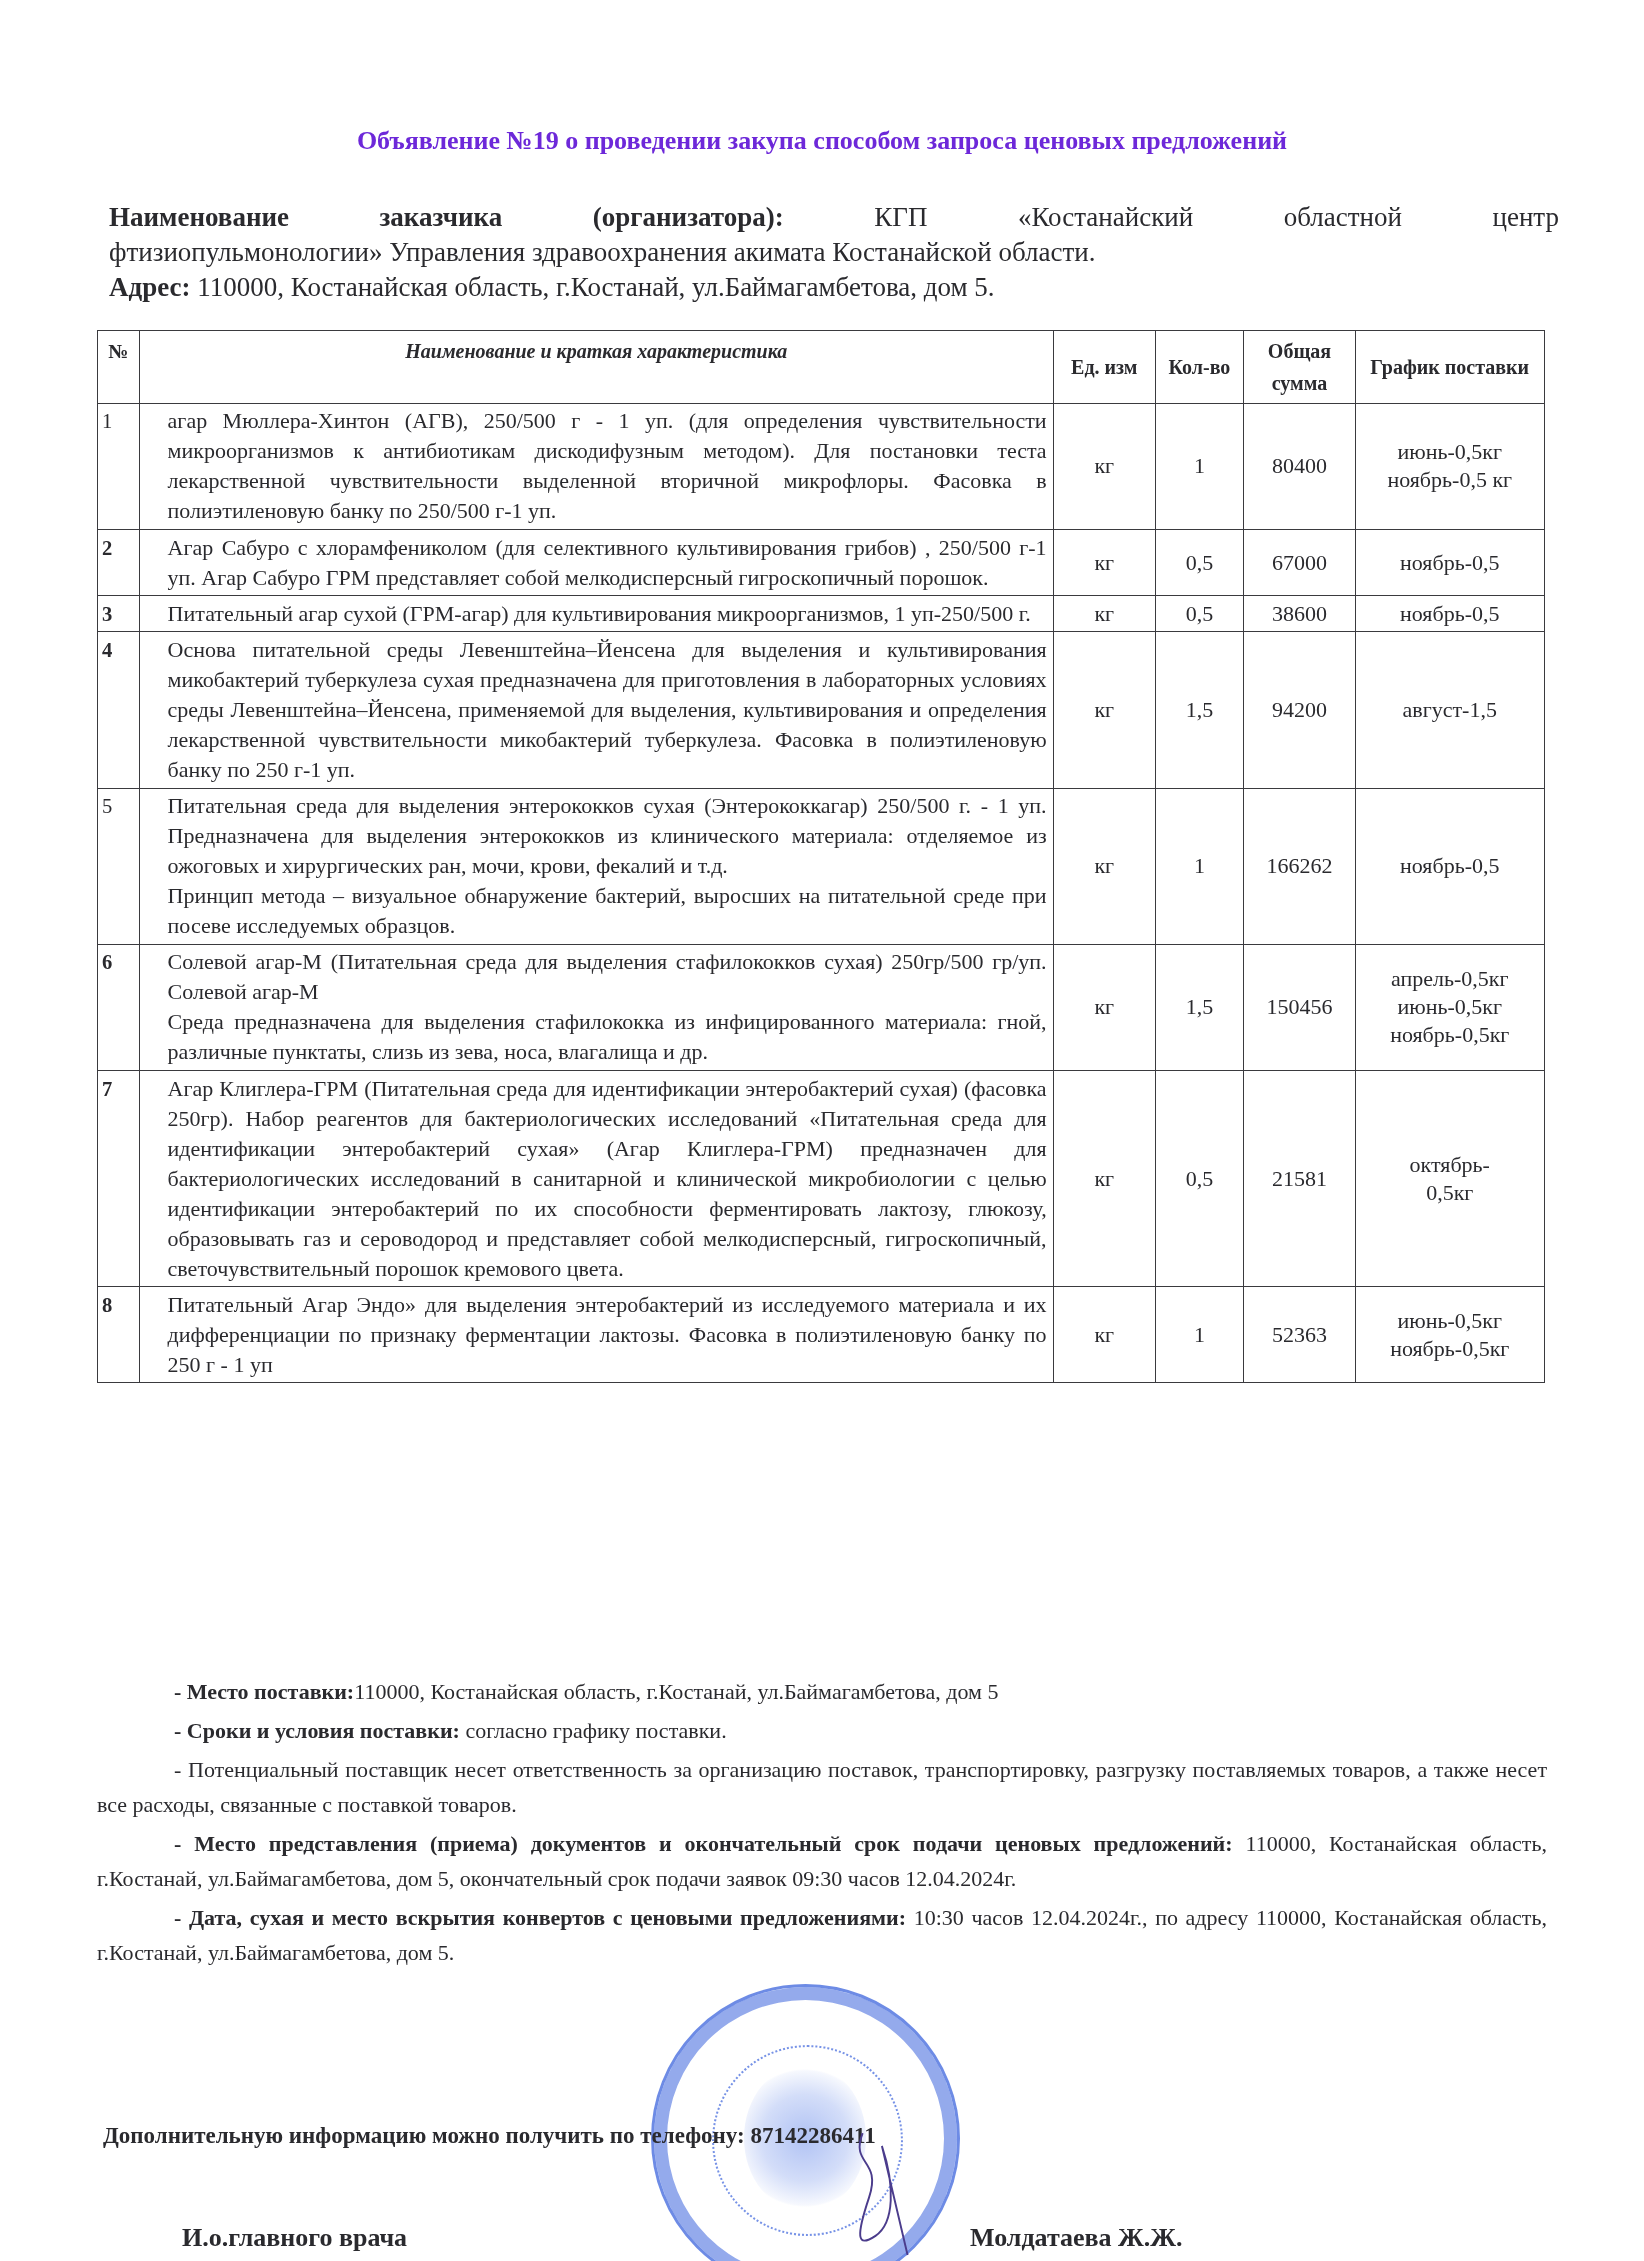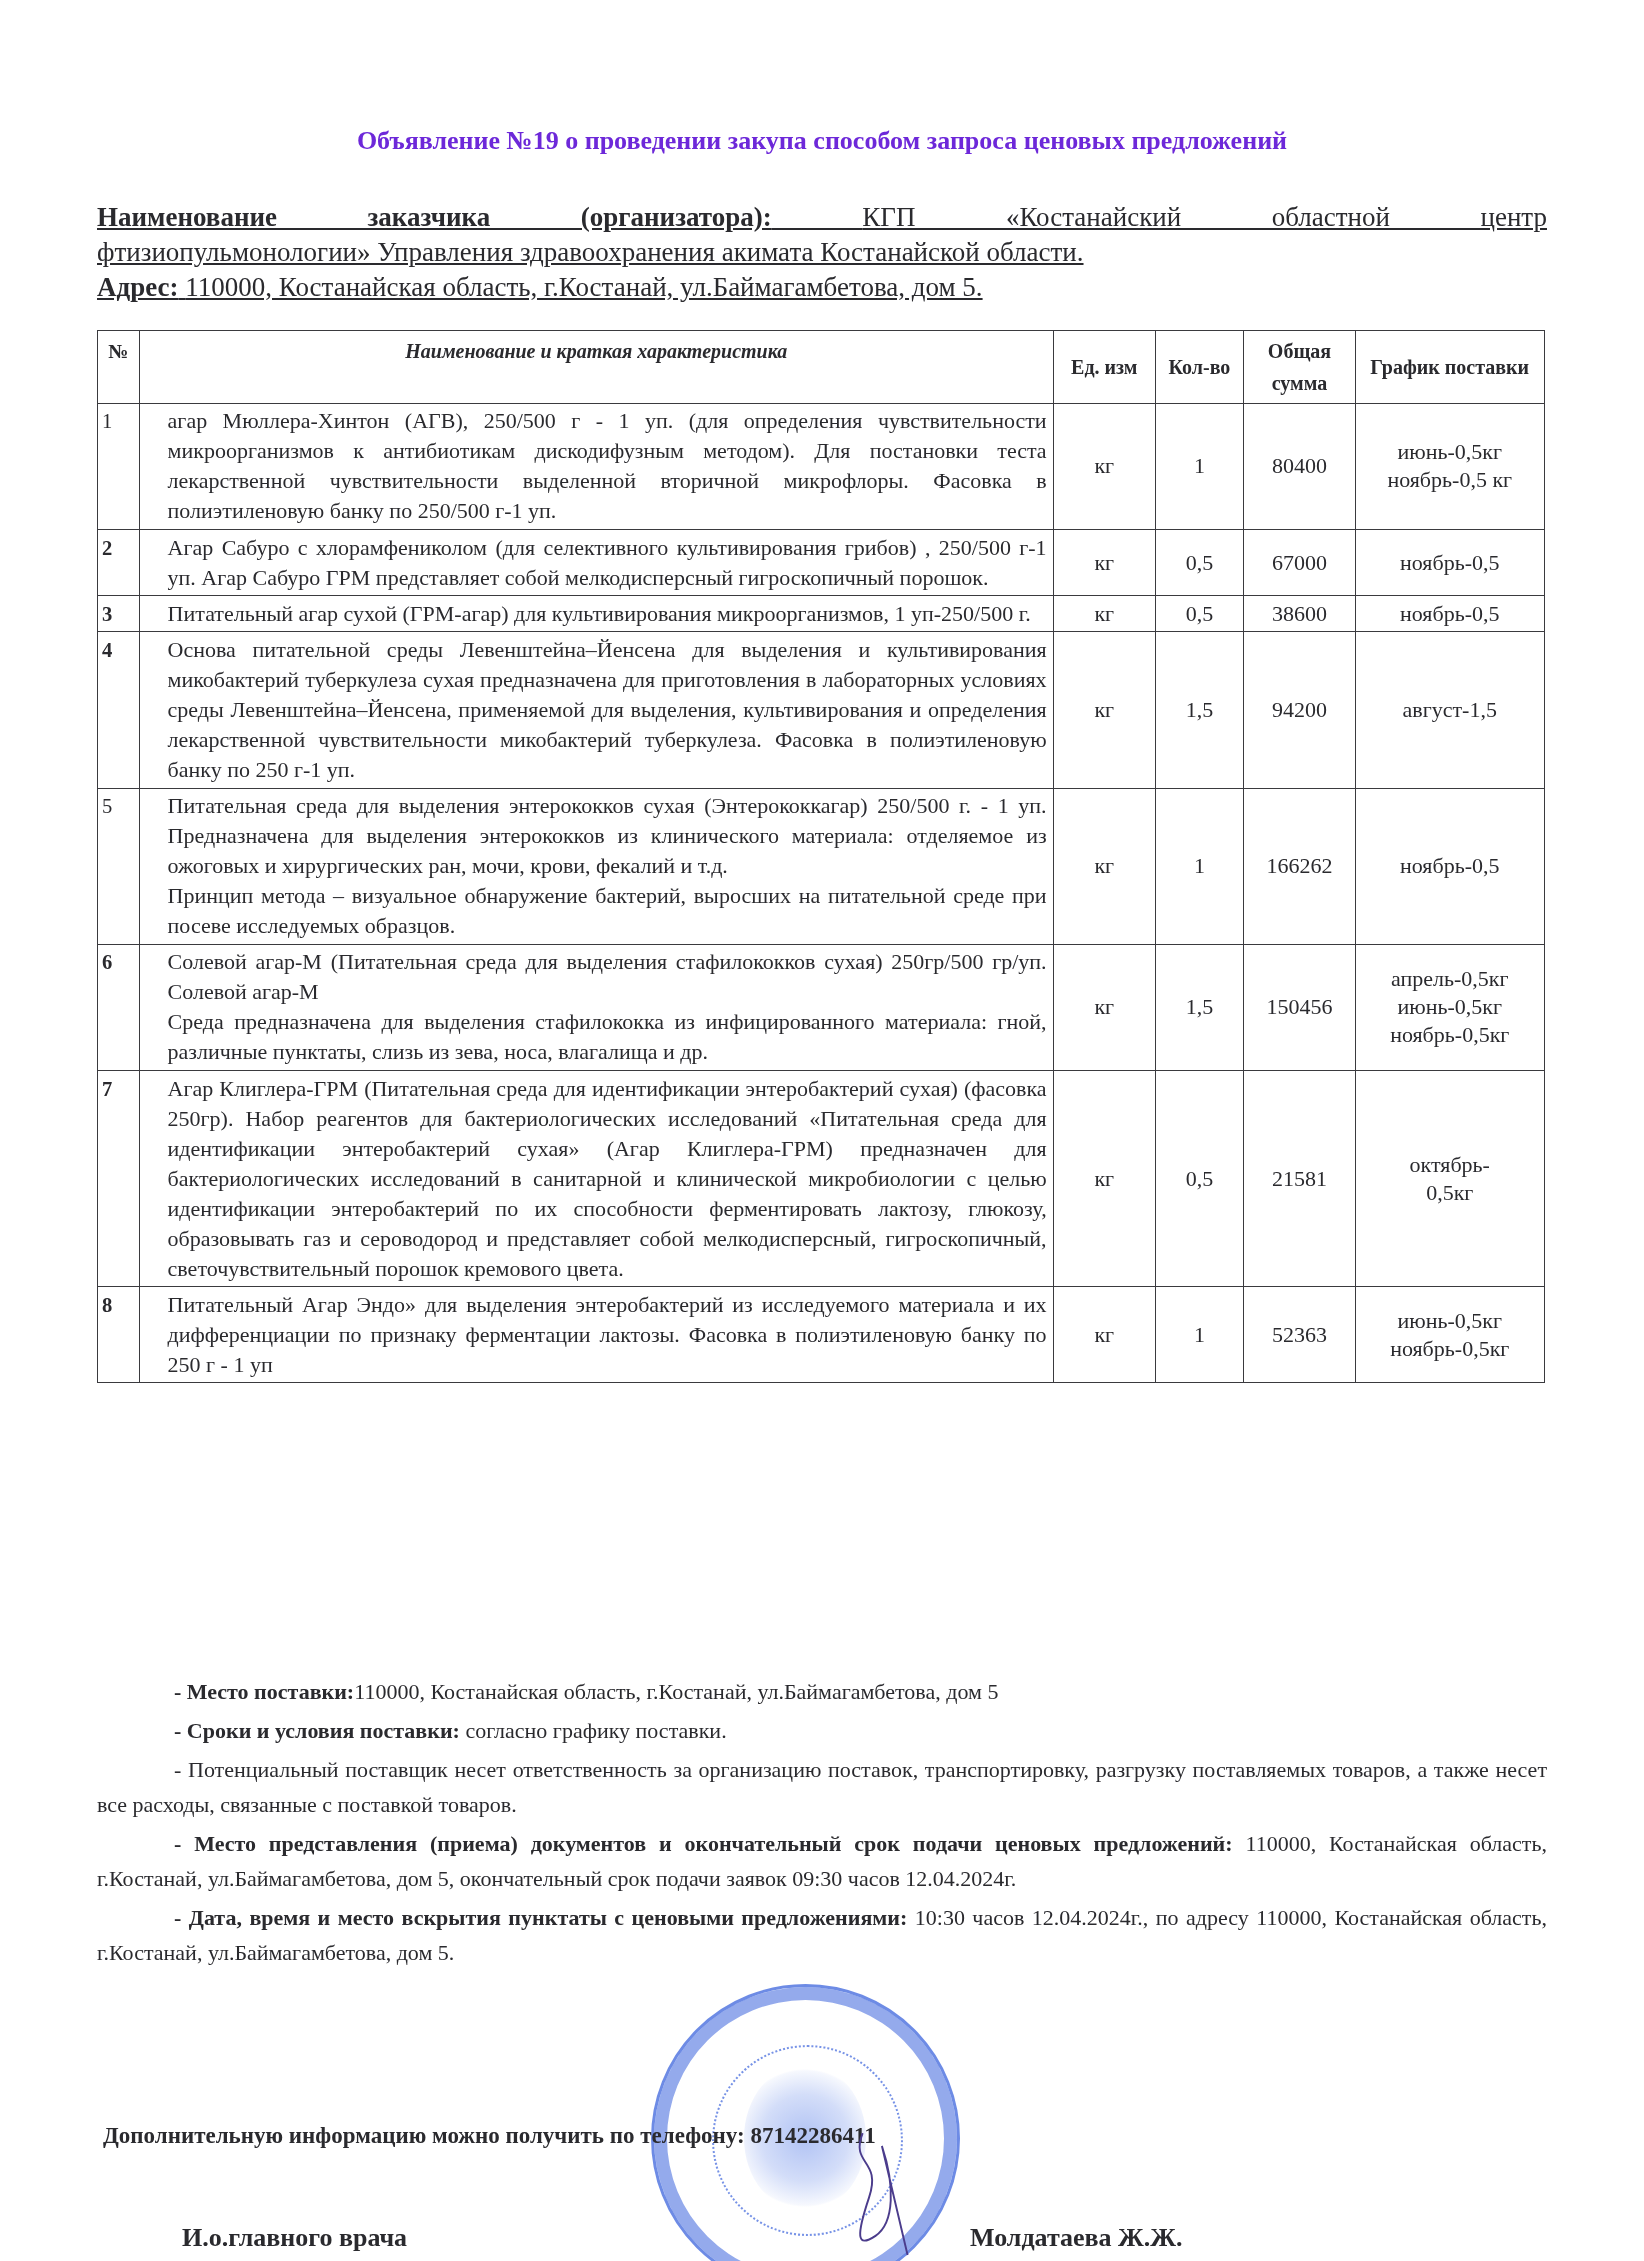--- a/index.html
+++ b/index.html
@@ -7,22 +7,22 @@
     width: 1644px; height: 2261px; position: relative; overflow: hidden;
     font-family: "Liberation Serif", "DejaVu Serif", serif;
     color: #2a2a2e;
   }
   .page { position: absolute; left: 97px; top: 0; width: 1450px; }
   .title {
     position: absolute; top: 126px; left: 0; width: 1450px; text-align: center;
     font-weight: bold; font-size: 26px; color: #6d28d9;
   }
   .customer {
-    position: absolute; top: 200px; left: 0; width: 1450px;
-    font-size: 27px; line-height: 35px; text-align: justify; text-align-last: left; text-decoration: underline;
+    position: absolute; top: 200px; left: 12px; width: 1450px;
+    font-size: 27px; line-height: 35px; text-align: justify; text-align-last: left;
   }
   .customer b { font-weight: bold; }
   .customer .l1 { text-align: justify; text-align-last: justify; display: block; }
   .customer .l2 { display: block; }
   .customer .l3 { display: block; }
 
   table.items {
     position: absolute; top: 330px; left: 0; width: 1448px;
     border-collapse: collapse; font-size: 22px; line-height: 30px;
   }
@@ -199,21 +199,21 @@
           </td>
         </tr>
       </tbody>
   </table>
 
   <div class="terms">
     <p class="ind"><b>- Место поставки:</b><span>110000, Костанайская область, г.Костанай, ул.Баймагамбетова, дом 5</span></p>
     <p class="ind"><b>- Сроки и условия поставки:</b><span> согласно графику поставки.</span></p>
     <p class="ind">-  Потенциальный поставщик несет ответственность за организацию поставок, транспортировку, разгрузку поставляемых товаров, а также несет все расходы, связанные с поставкой товаров.</p>
     <p class="ind"><b>- Место представления (приема) документов и окончательный срок подачи ценовых предложений:</b><span> 110000, Костанайская область, г.Костанай, ул.Баймагамбетова, дом 5, окончательный срок подачи заявок 09:30 часов 12.04.2024г.</span></p>
-    <p class="ind"><b>- Дата, время и место вскрытия пунктаты с ценовыми предложениями:</b><span> 10:30 часов 12.04.2024г., по адресу 110000, Костанайская область, г.Костанай, ул.Баймагамбетова, дом 5.</span></p>
+    <p class="ind"><b>- Дата, сухая и место вскрытия конвертов с ценовыми предложениями:</b><span> 10:30 часов 12.04.2024г., по адресу 110000, Костанайская область, г.Костанай, ул.Баймагамбетова, дом 5.</span></p>
   </div>
 
 </div>
 
 <div class="stamp">
   <div class="inner"></div>
   <div class="emblem"></div>
 </div>
 
 <div class="contact">Дополнительную информацию можно получить по телефону: 87142286411</div>

